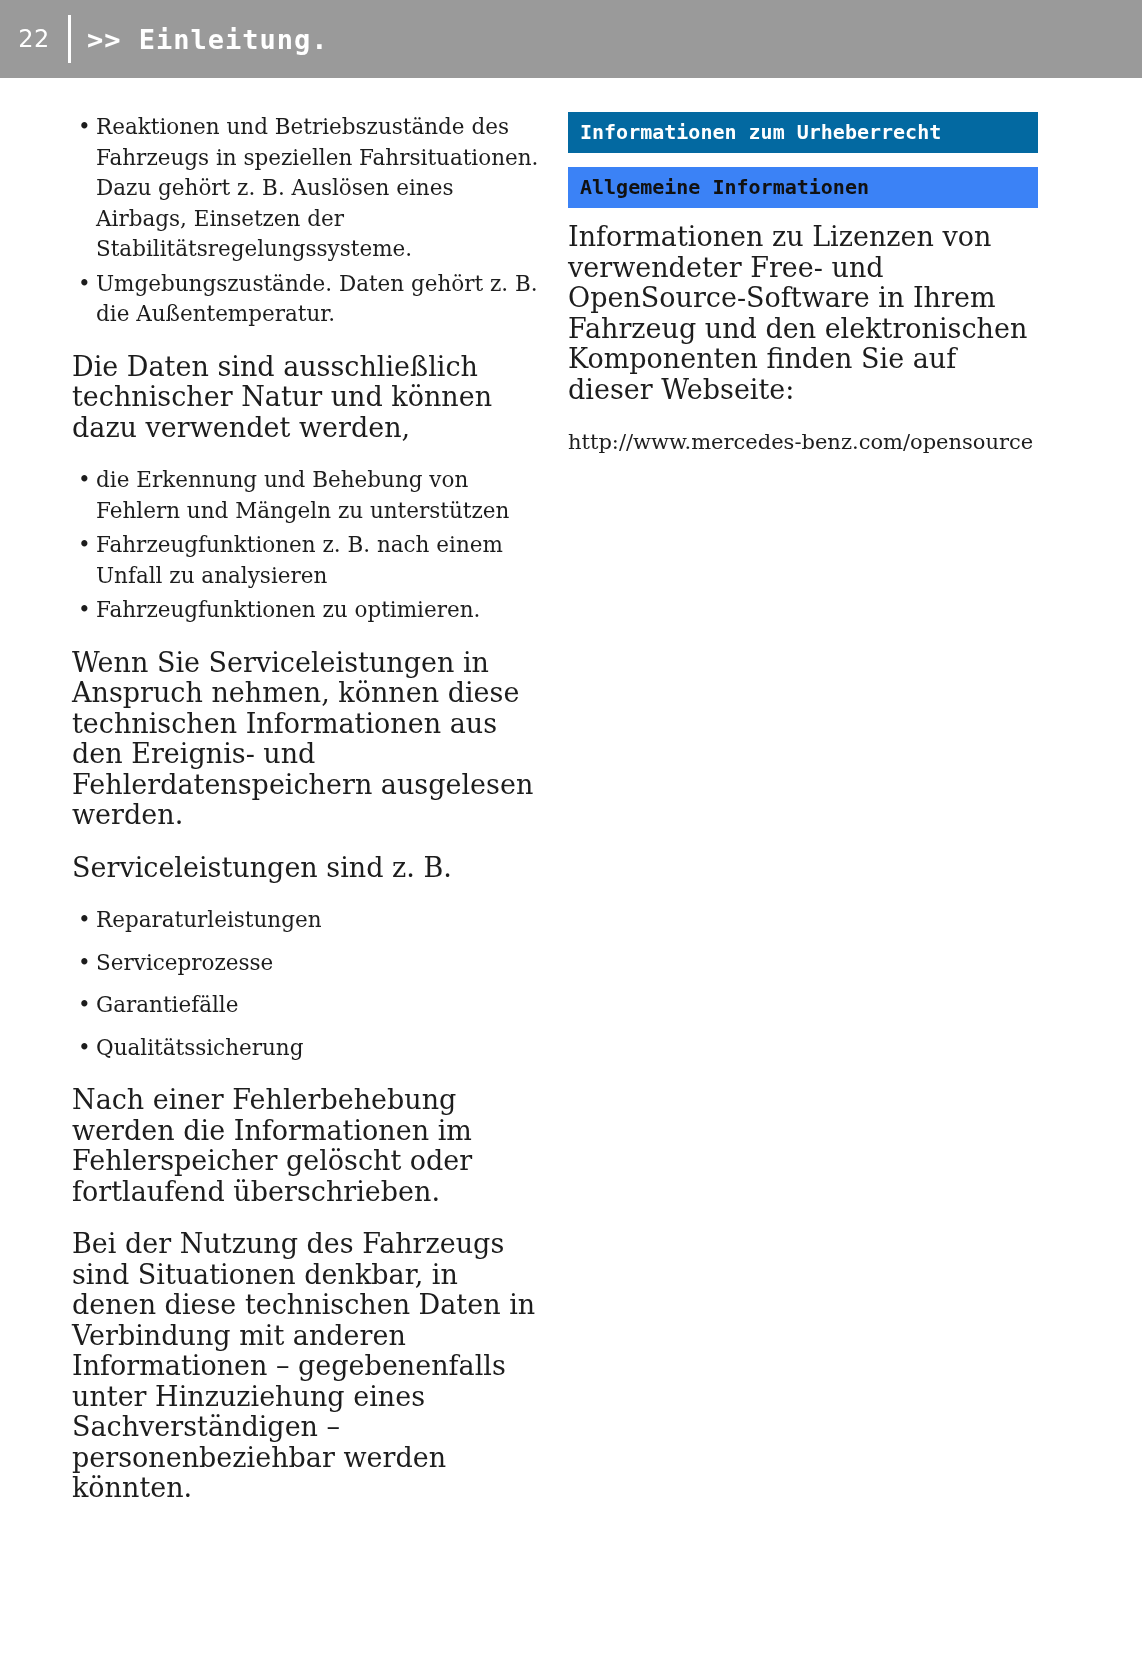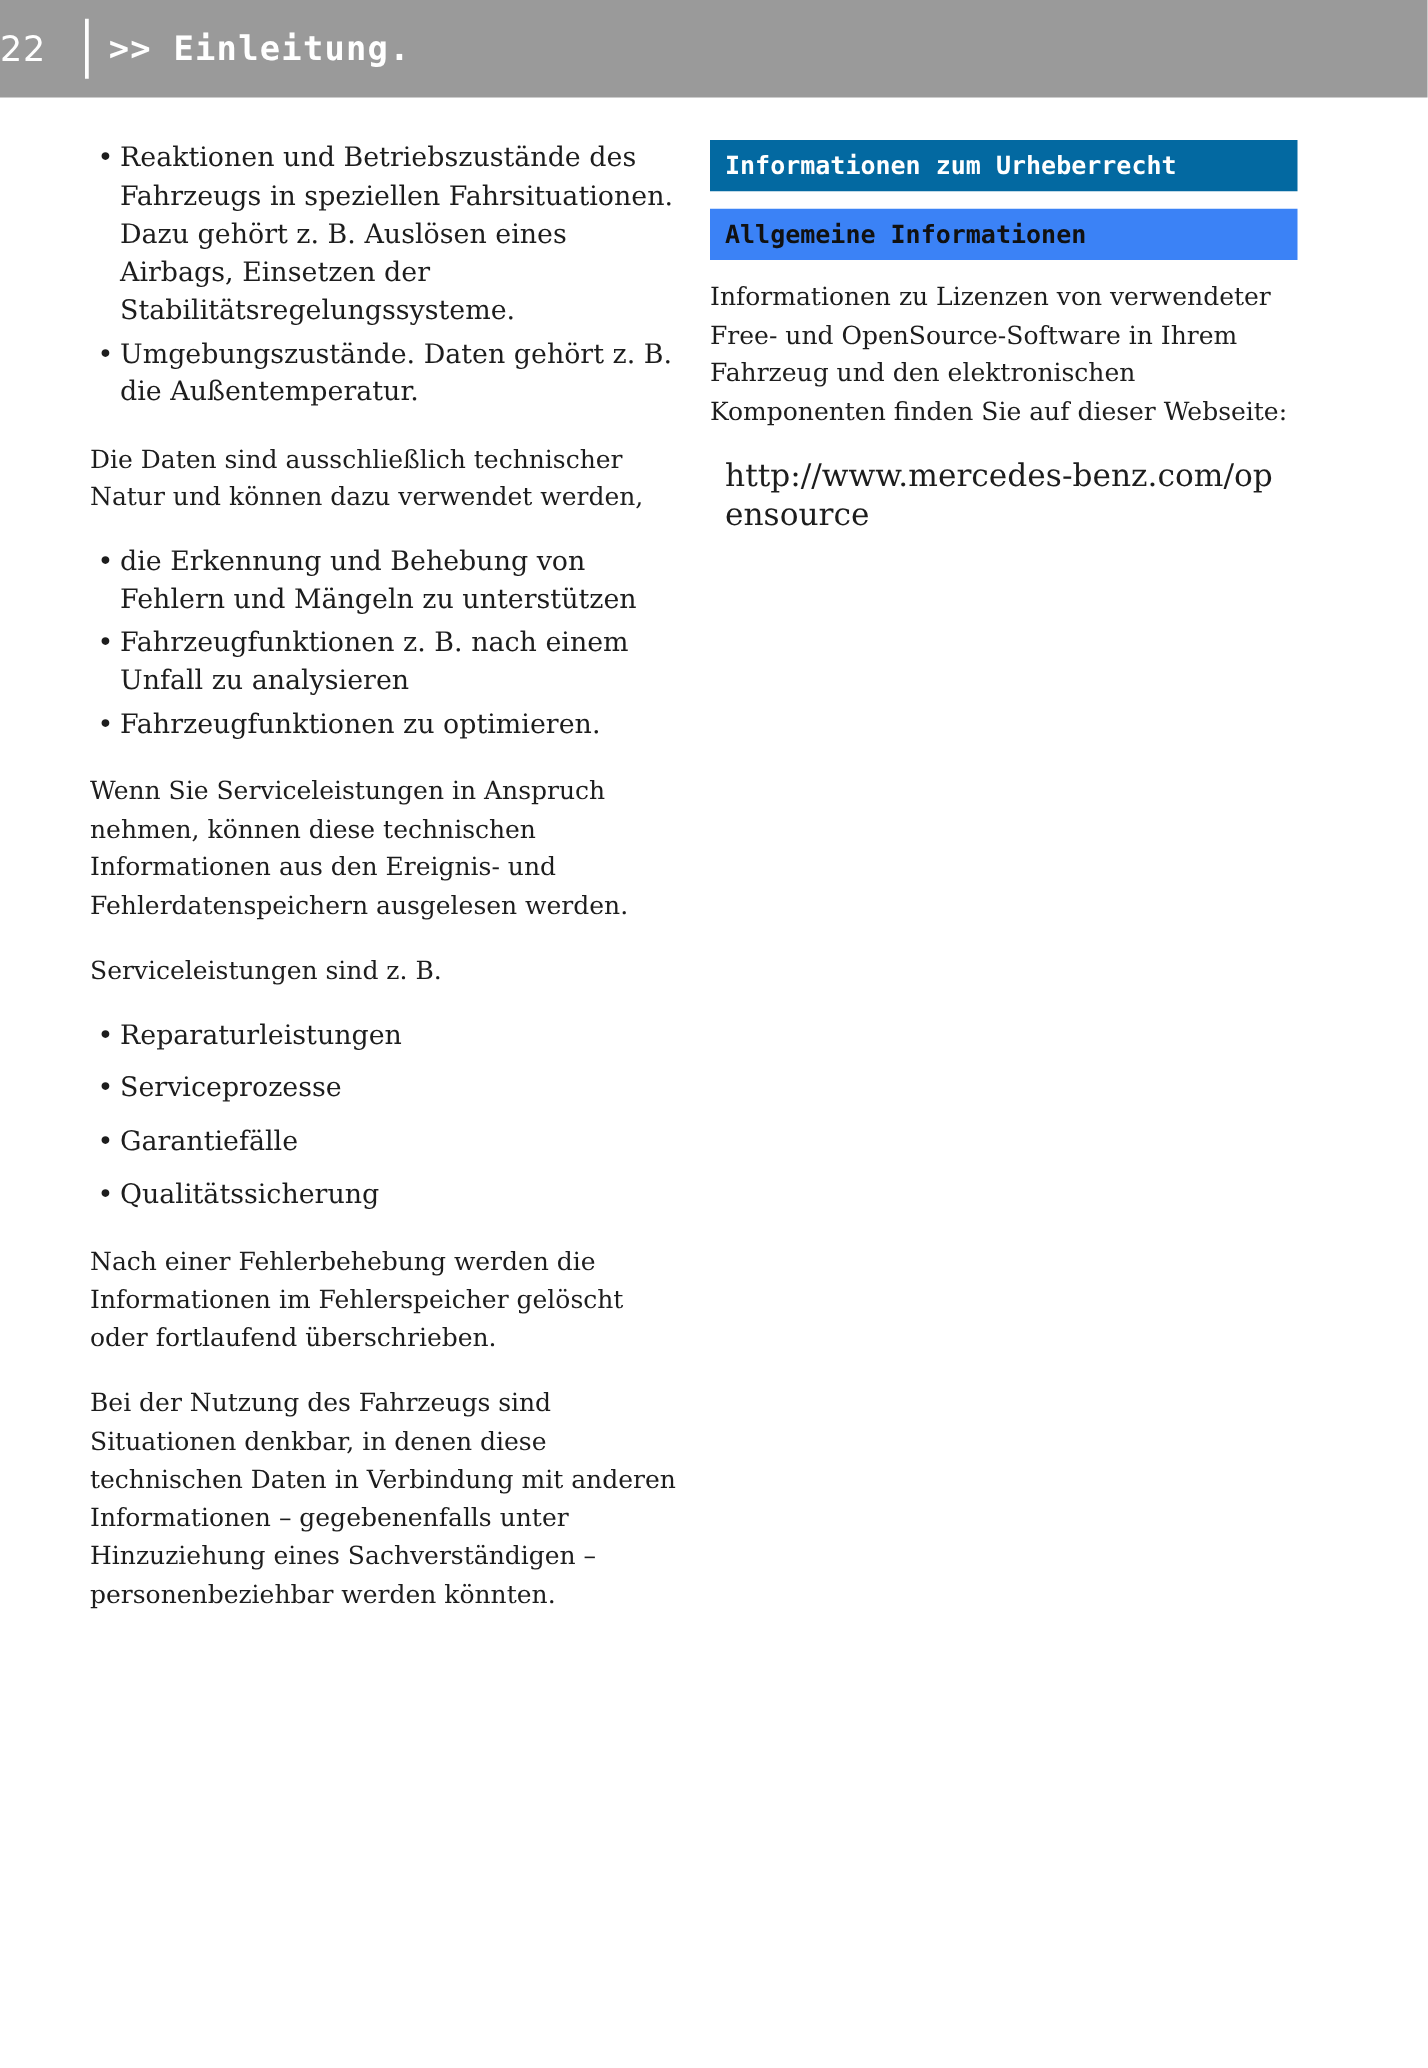--- a/index.html
+++ b/index.html
@@ -22,24 +22,24 @@
     top: 0;
     left: 0;
     width: 1142px;
     height: 78px;
     background: #9a9a9a;
     display: flex;
     align-items: center;
   }
   .header .page-number {
     width: 68px;
-    text-align: left;
+    text-align: center;
     color: #ffffff;
     font-family: "DejaVu Sans", sans-serif;
-    font-size: 28px;
+    font-size: 24px;
     letter-spacing: 0.5px;
   }
   .header .rule {
     width: 3px;
     height: 48px;
     background: #ffffff;
   }
   .header .chapter {
     color: #ffffff;
     font-family: "DejaVu Sans Mono", monospace;
@@ -61,21 +61,21 @@
     position: absolute;
     top: 34px;
     width: 470px;
   }
   .col-left { left: 72px; }
   .col-right { left: 568px; }
 
   
   p.para {
     margin: 0 0 22px 0;
-    font-size: 20px;
+    font-size: 27px;
     line-height: 30.5px;
     text-align: left;
     color: #1d1d1d;
     font-family: "DejaVu Serif", serif;
   }
   ul.bullets {
     list-style: none;
     margin: 0 0 22px 0;
     padding: 0;
   }
@@ -106,24 +106,24 @@
     line-height: 24px;
     padding: 8px 12px 9px 12px;
     margin: 0 0 14px 0;
     letter-spacing: 0px;
   }
   .bar.light-2 {
     background: #3b82f6;
     color: #111111;
   }
   .url {
-    font-size: 25px;
+    font-size: 21px;
     line-height: 30.5px;
     word-break: break-all;
-    margin: 12px;
+    margin: 0;
     color: #1d1d1d;
   }
 </style>
 </head>
 <body>
 
 <div class="header">
   <div class="page-number">22</div>
   <div class="rule"></div>
   <div class="chapter">

